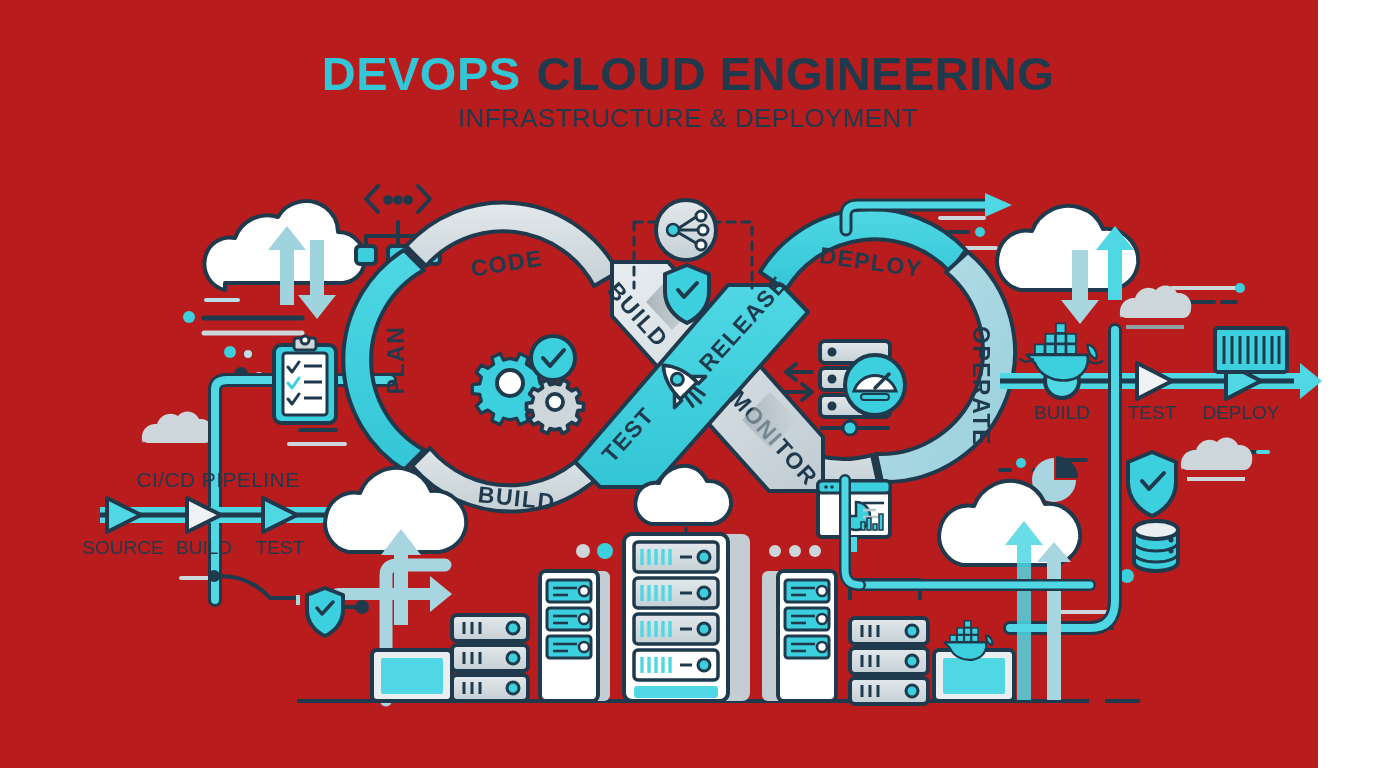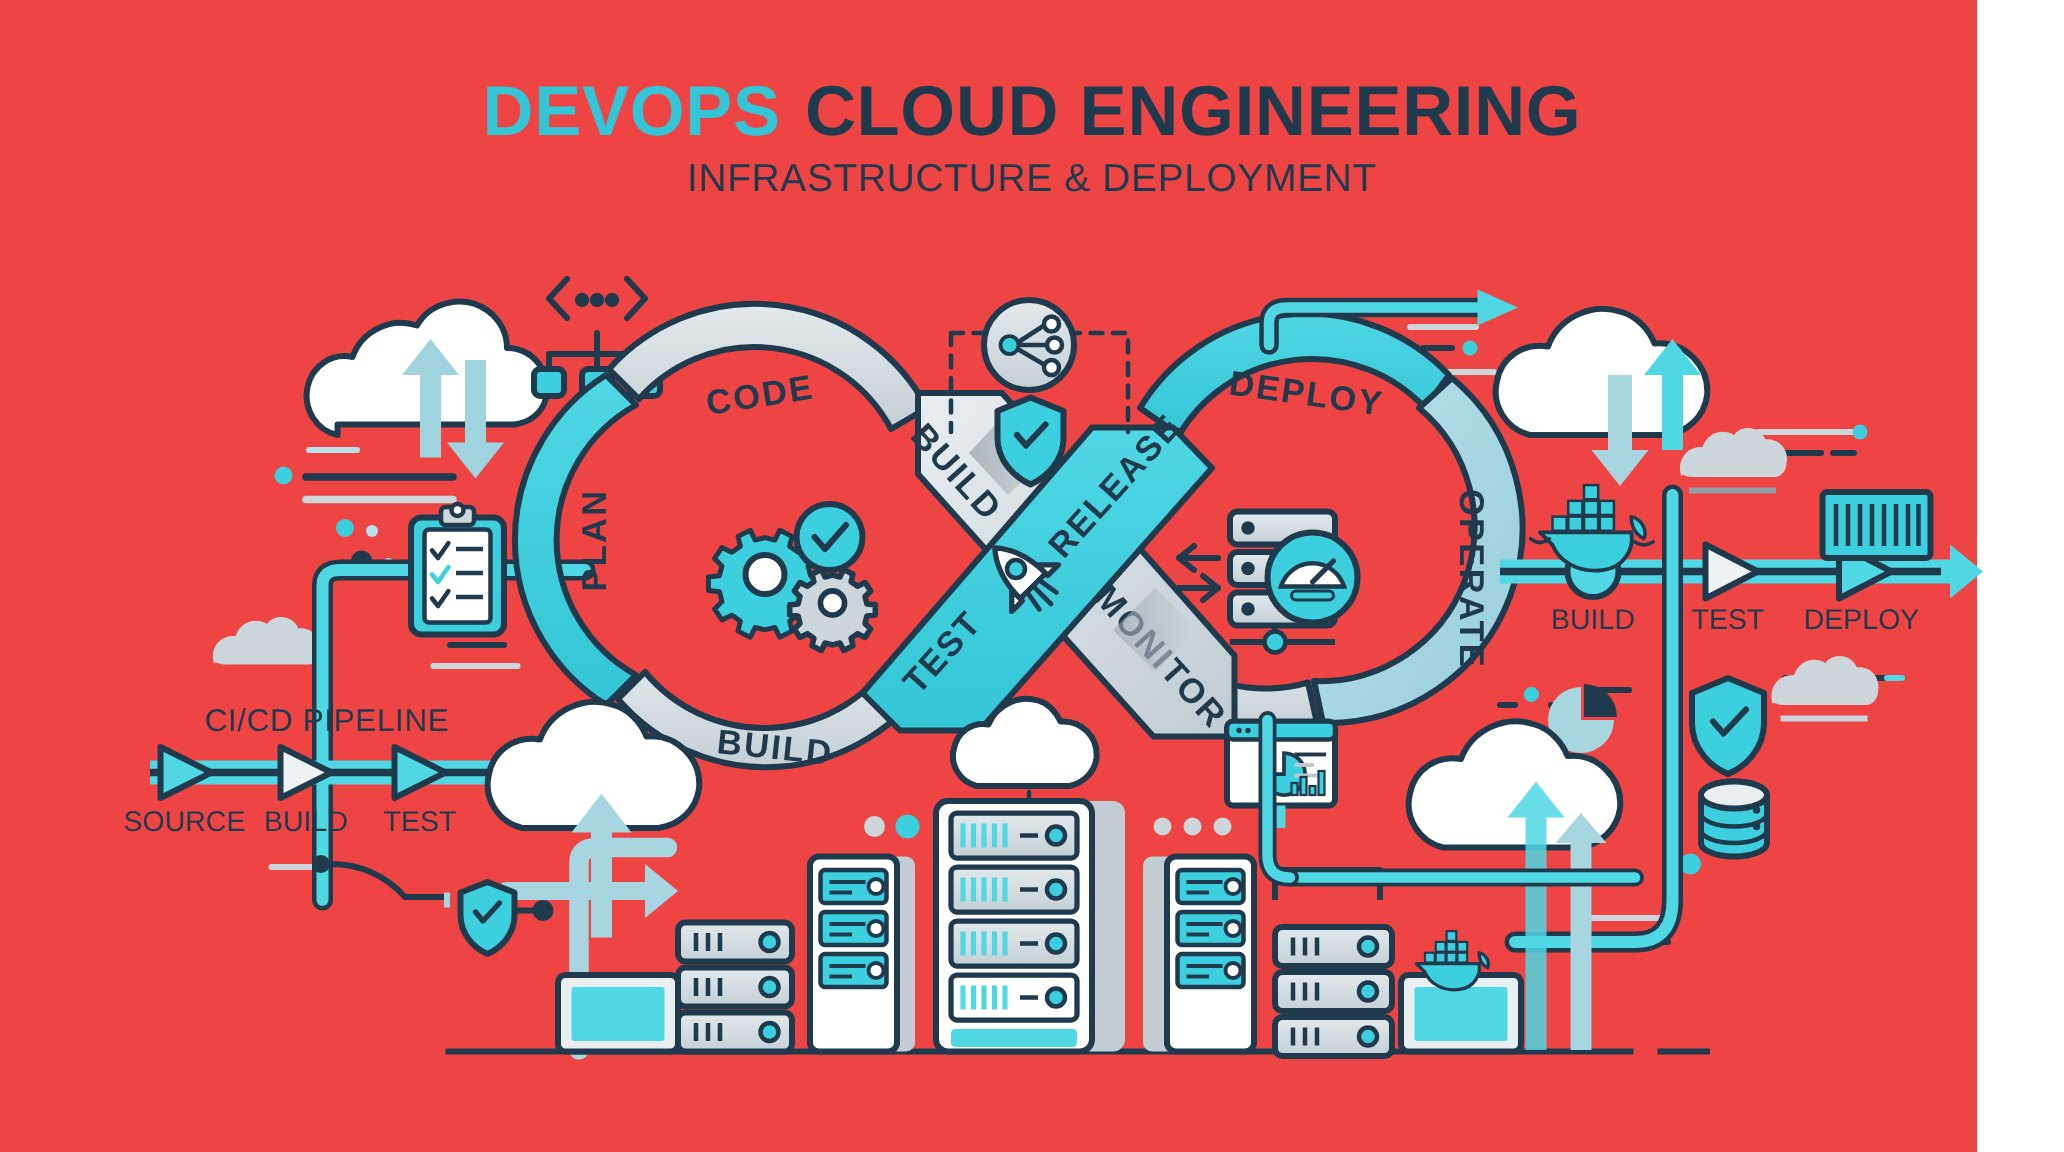--- a/index.html
+++ b/index.html
@@ -1,17 +1,17 @@
 <!DOCTYPE html>
 <html><head>
 <meta charset="utf-8">
 <style>
   html,body{margin:0;padding:0;background:#ffffff;}
   body{width:1376px;height:768px;overflow:hidden;font-family:"Liberation Sans",sans-serif;}
-  #stage{position:relative;width:1318px;height:768px;background:#ef4444;}
+  #stage{position:relative;width:1318px;height:768px;background:#b91c1c;}
   svg{display:block;}
   .ttl{font-family:"Liberation Sans",sans-serif;font-weight:bold;}
   text{font-family:"Liberation Sans",sans-serif;}
 </style>
 </head>
 <body>
 
 <div id="stage">
 <svg width="1376" height="768" viewBox="0 0 1376 768" xmlns="http://www.w3.org/2000/svg">
 

